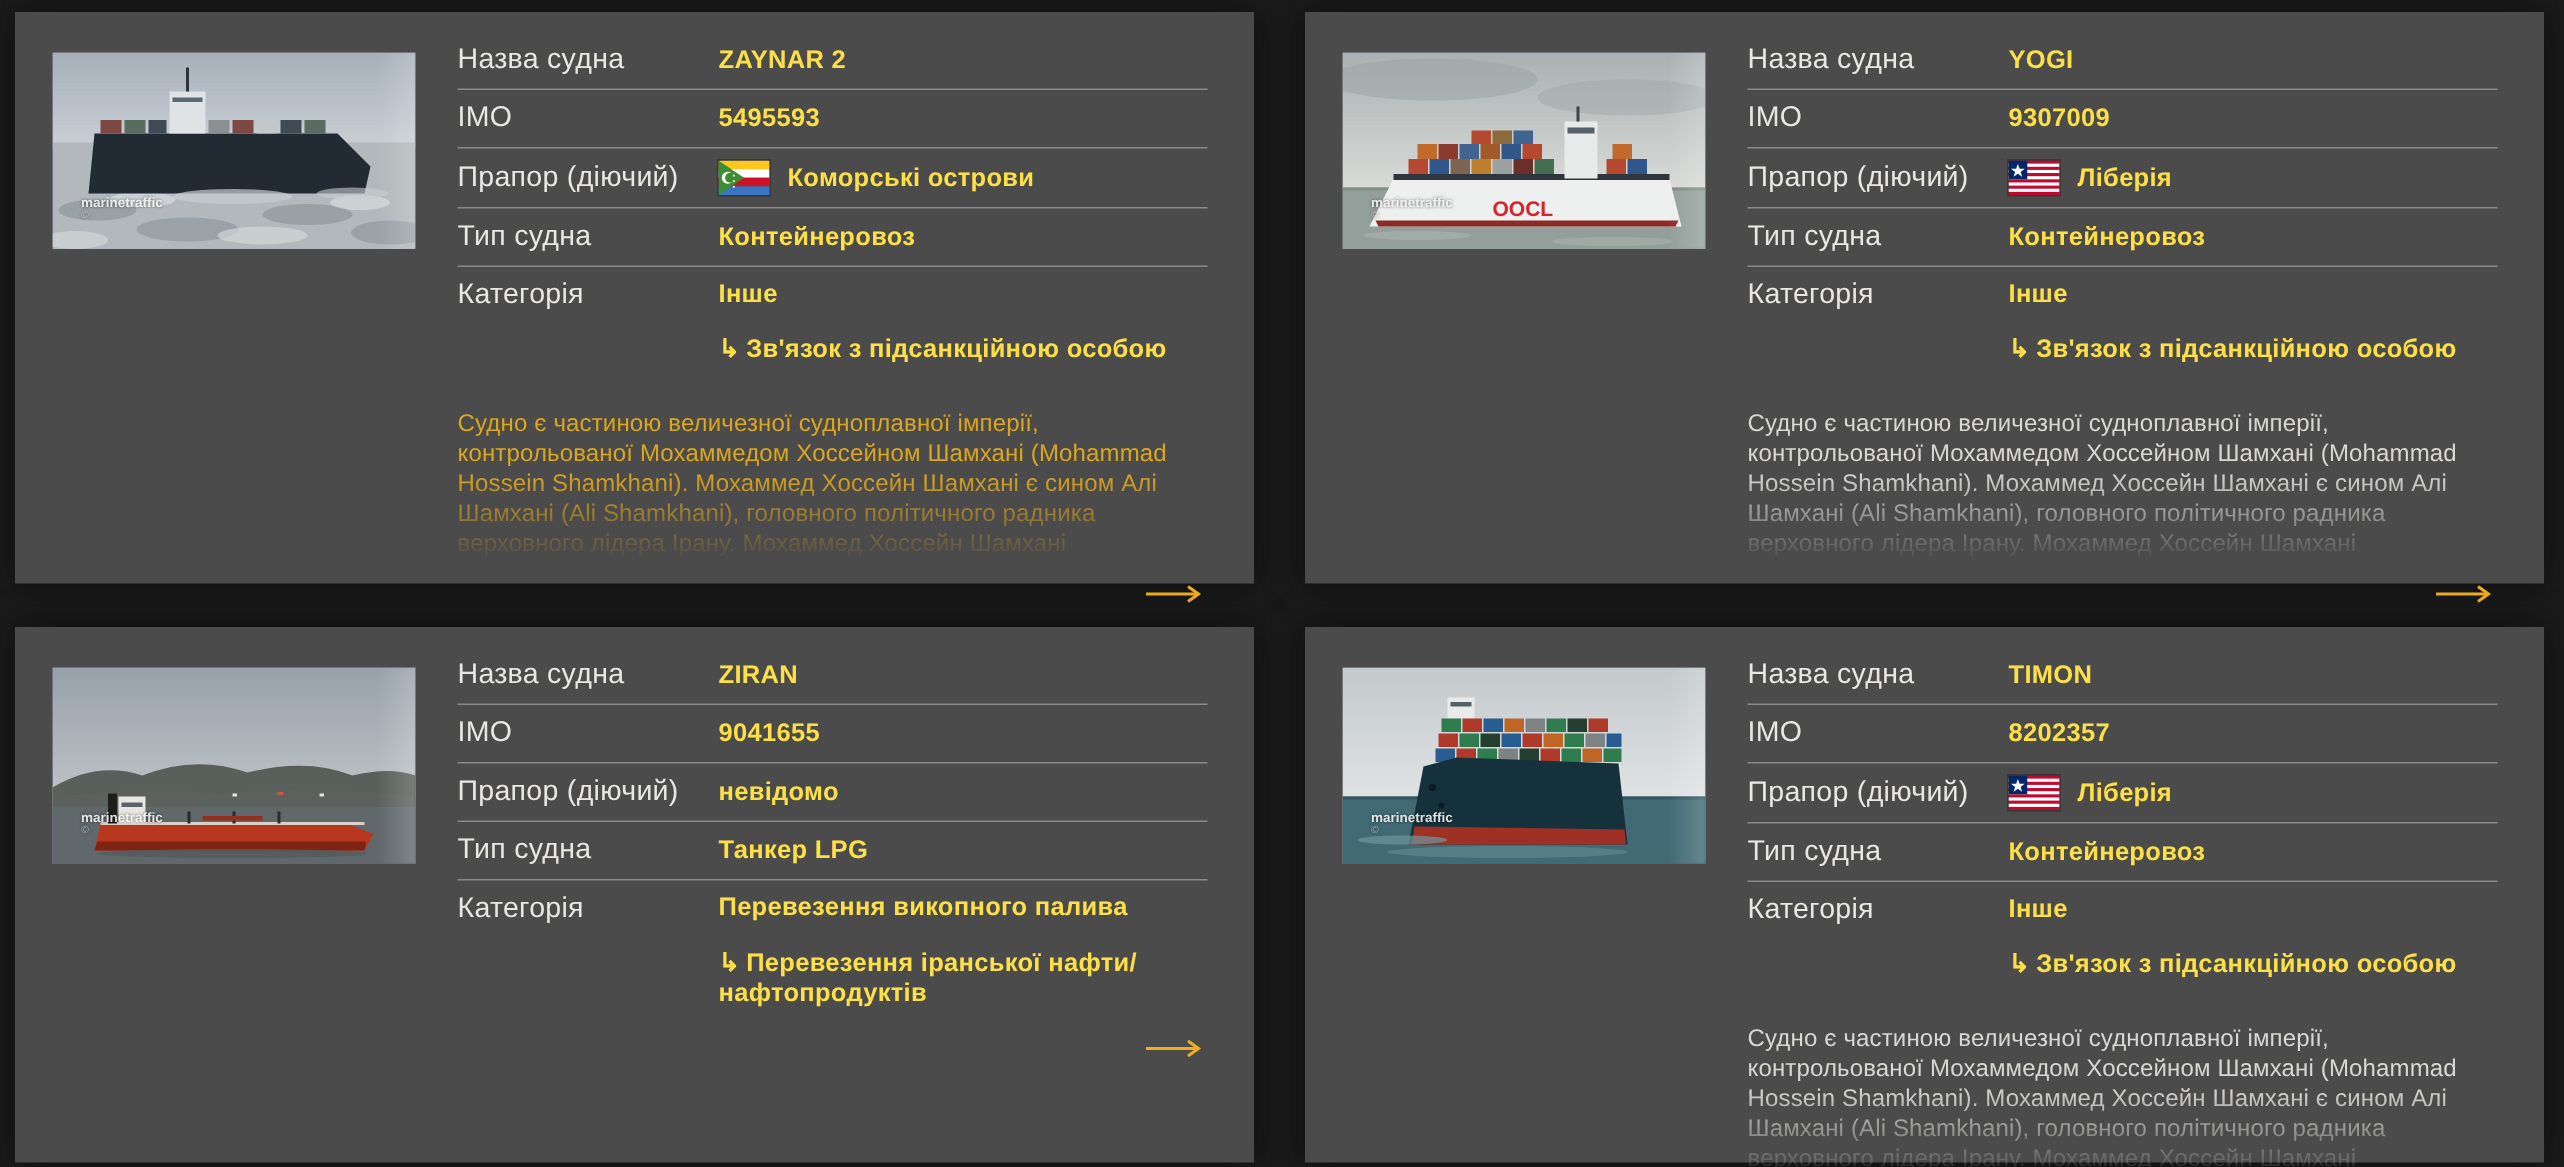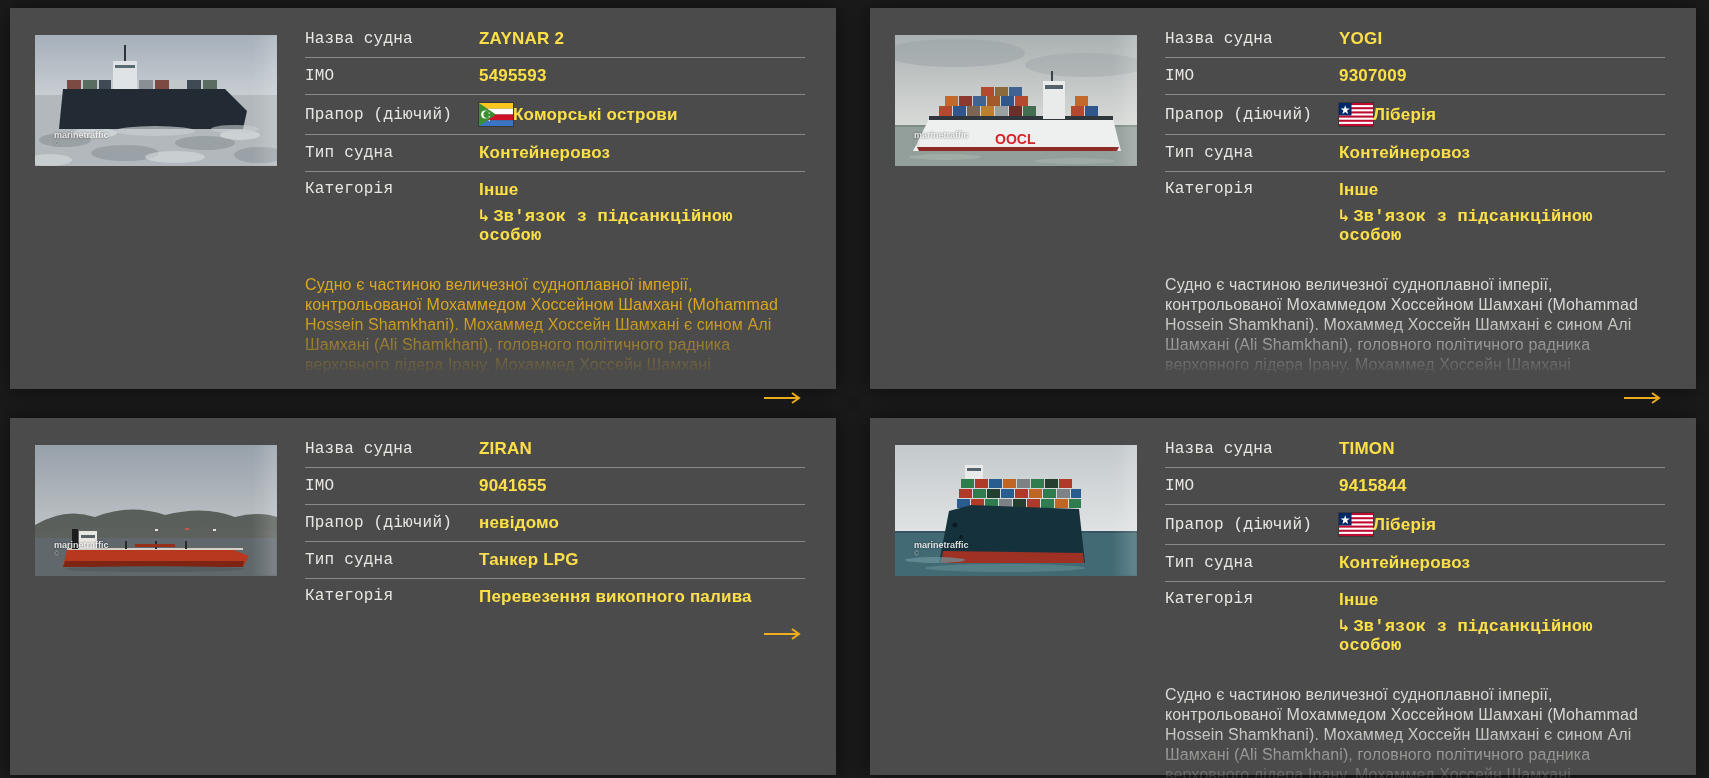--- a/index.html
+++ b/index.html
@@ -35,28 +35,28 @@
   }
   .watermark .credit{display:block;font-weight:400;font-size:7px;color:rgba(255,255,255,.5);}
 
   .details{position:absolute;left:295px;top:13px;width:500px;}
   .row{
     display:flex;align-items:center;padding:8px 0;
     border-bottom:1px solid rgba(255,255,255,.35);
   }
   .row.no-line{border-bottom:none;align-items:flex-start;}
   .lbl{
-    width:174px;flex-shrink:0;color:#e8e7e3;font-size:16px;letter-spacing:.2px;font-family:Liberation Mono, monospace;
+    width:174px;flex-shrink:0;color:#e8e7e3;font-size:19px;letter-spacing:.2px;
   }
   .val{
     color:#fde047;font-weight:700;font-size:17px;letter-spacing:.2px;
   }
-  .flag-wrap{display:flex;align-items:center;}
+  .flag-wrap{display:flex;align-items:center;gap:12px;}
   .flag-wrap svg{display:block;box-shadow:0 0 0 1px rgba(0,0,0,.25);}
-  .subcat{margin-top:5px;font-family:Liberation Mono, monospace;}
+  .subcat{margin-top:16px;}
   .subcat .marker{font-weight:700;margin-right:4px;}
   .desc{
     margin-top:22px;width:488px;max-height:104px;overflow:hidden;
     font-size:16px;line-height:20px;color:#d8d7d4;letter-spacing:.1px;
     -webkit-mask-image:linear-gradient(180deg,#000 42px,rgba(0,0,0,0) 102px);
             mask-image:linear-gradient(180deg,#000 42px,rgba(0,0,0,0) 102px);
   }
   .desc.accent{color:#dca61d;}
   .arrow-row{text-align:right;margin-top:12px;padding-right:2px;}
   .arrow-link{display:inline-block;cursor:pointer;line-height:0;}
@@ -300,20 +300,21 @@
       <div class="val">невідомо</div>
     </div>
     <div class="row">
       <div class="lbl">Тип судна</div>
       <div class="val">Танкер LPG</div>
     </div>
     <div class="row no-line">
       <div class="lbl">Категорія</div>
       <div class="val">
         <div>Перевезення викопного палива</div>
+        <div class="subcat"><span class="marker">↳</span><span>Перевезення іранської нафти/нафтопродуктів</span></div>
       </div>
     </div>
     <div class="arrow-row">
       <span class="arrow-link">
         <svg width="40" height="14" viewBox="0 0 40 14">
           <line x1="1" y1="7" x2="35" y2="7" stroke="#efae1f" stroke-width="2"></line>
           <polyline points="29,2 36,7 29,12" fill="none" stroke="#efae1f" stroke-width="2"></polyline>
         </svg>
       </span>
     </div>
@@ -375,21 +376,21 @@
       <span class="credit">©</span>
     </div>
   </div>
   <div class="details">
     <div class="row">
       <div class="lbl">Назва судна</div>
       <div class="val">TIMON</div>
     </div>
     <div class="row">
       <div class="lbl">IMO</div>
-      <div class="val">9415844</div>
+      <div class="val">8202357</div>
     </div>
     <div class="row">
       <div class="lbl">Прапор (діючий)</div>
       <div class="val flag-wrap">
         <svg width="34" height="23" viewBox="0 0 34 23">
           <rect width="34" height="23" fill="#bf0a30"></rect>
           <rect y="2.09" width="34" height="2.09" fill="#ffffff"></rect>
           <rect y="6.27" width="34" height="2.09" fill="#ffffff"></rect>
           <rect y="10.45" width="34" height="2.09" fill="#ffffff"></rect>
           <rect y="14.64" width="34" height="2.09" fill="#ffffff"></rect>

